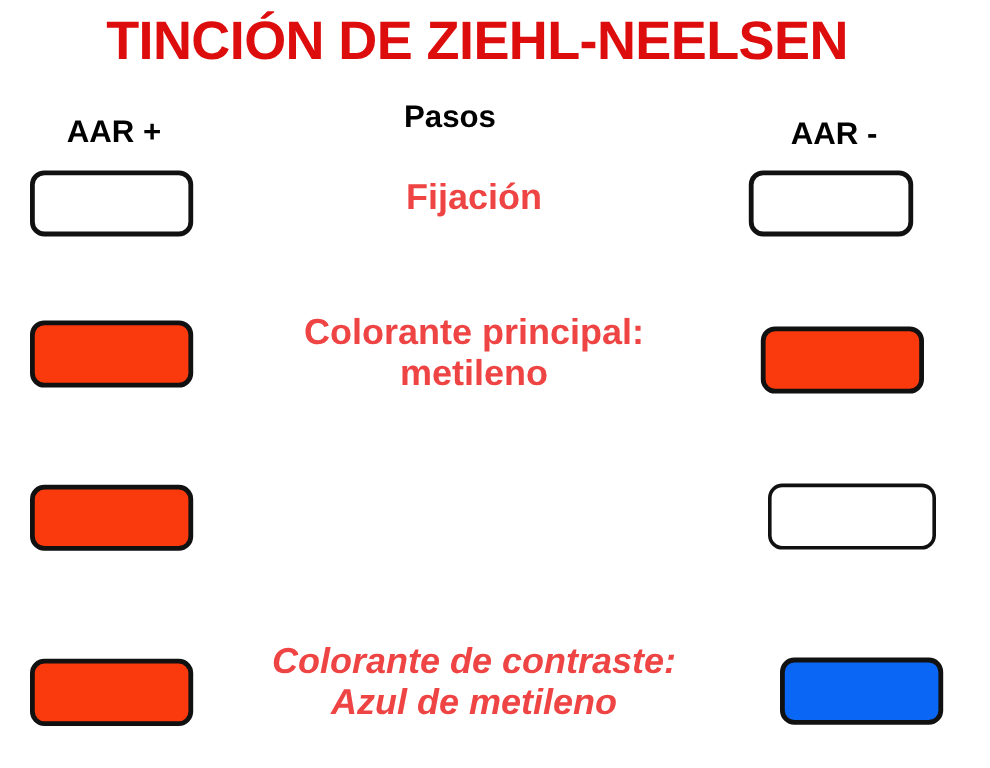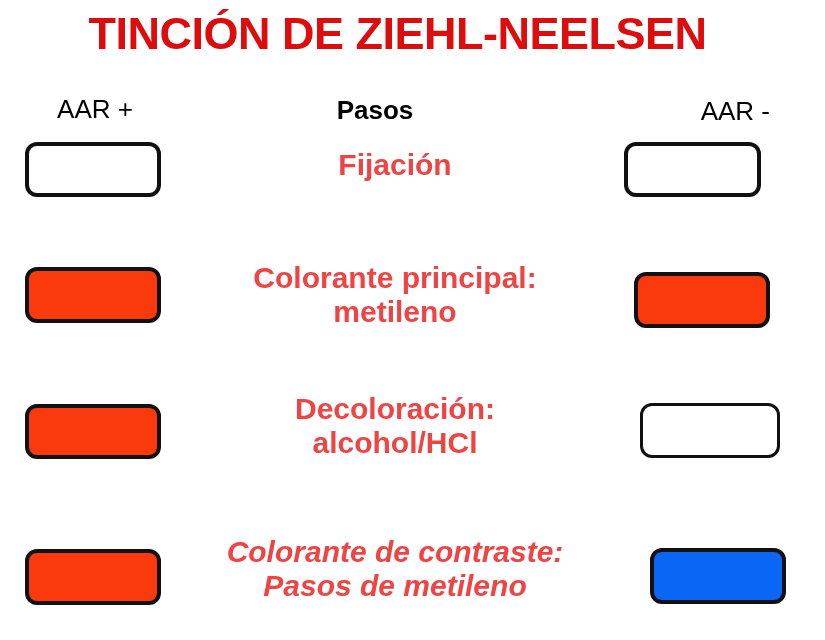--- a/index.html
+++ b/index.html
@@ -33,29 +33,29 @@
     font-weight: bold;
     letter-spacing: -0.5px;
     line-height: 56px;
     white-space: nowrap;
   }
 
   
   .col-head {
     position: absolute;
     font-size: 26px;
-    font-weight: normal;
+    font-weight: bold;
     color: #000000;
     line-height: 30px;
     white-space: nowrap;
     text-align: center;
   }
   .col-head.aar-pos { left: 20px;  top: 94px;  width: 150px; }
-  .col-head.pasos   { left: 250px; top: 82px;  width: 250px; font-weight: bold; margin-top: 13px; }
-  .col-head.aar-neg { left: 620px; top: 96px;  width: 150px; text-align: right; }
+  .col-head.pasos   { left: 250px; top: 82px;  width: 250px; font-weight: bold; }
+  .col-head.aar-neg { left: 620px; top: 96px;  width: 150px; }
 
   
   .step-text {
     position: absolute;
     left: 190px;
     width: 410px;
     text-align: center;
     font-size: 30px;
     font-weight: bold;
     color: #ef4444;
@@ -105,29 +105,25 @@
 
   <div class="step-text s2">
     <span class="l1">Colorante principal:</span>
     <span class="l2">metileno</span>
   </div>
 
   <div class="box red" style="left: 634px; top: 272px; width: 136px; height: 56px; background: rgb(250, 58, 12);"></div>
 
   <div class="box red" style="left: 25px; top: 404px; width: 136px; height: 55px; background: rgb(250, 58, 12);"></div>
 
-  <div class="step-text s3">
-    <span class="l1">Decoloración:</span>
-    <span class="l2">alcohol/HCl</span>
-  </div>
 
   <div class="box white thin" style="left: 640px; top: 403px; width: 140px; height: 55px; background: rgb(255, 255, 255);"></div>
 
   <div class="box red" style="left: 25px; top: 549px; width: 136px; height: 56px; background: rgb(250, 58, 12);"></div>
 
   <div class="step-text s4">
     <span class="l1">Colorante de contraste:</span>
-    <span class="l2">Pasos de metileno</span>
+    <span class="l2">Azul de metileno</span>
   </div>
 
   <div class="box blue" style="left: 650px; top: 548px; width: 136px; height: 56px; background: rgb(10, 102, 245);"></div>
 
 </div>
 
 </body></html>

